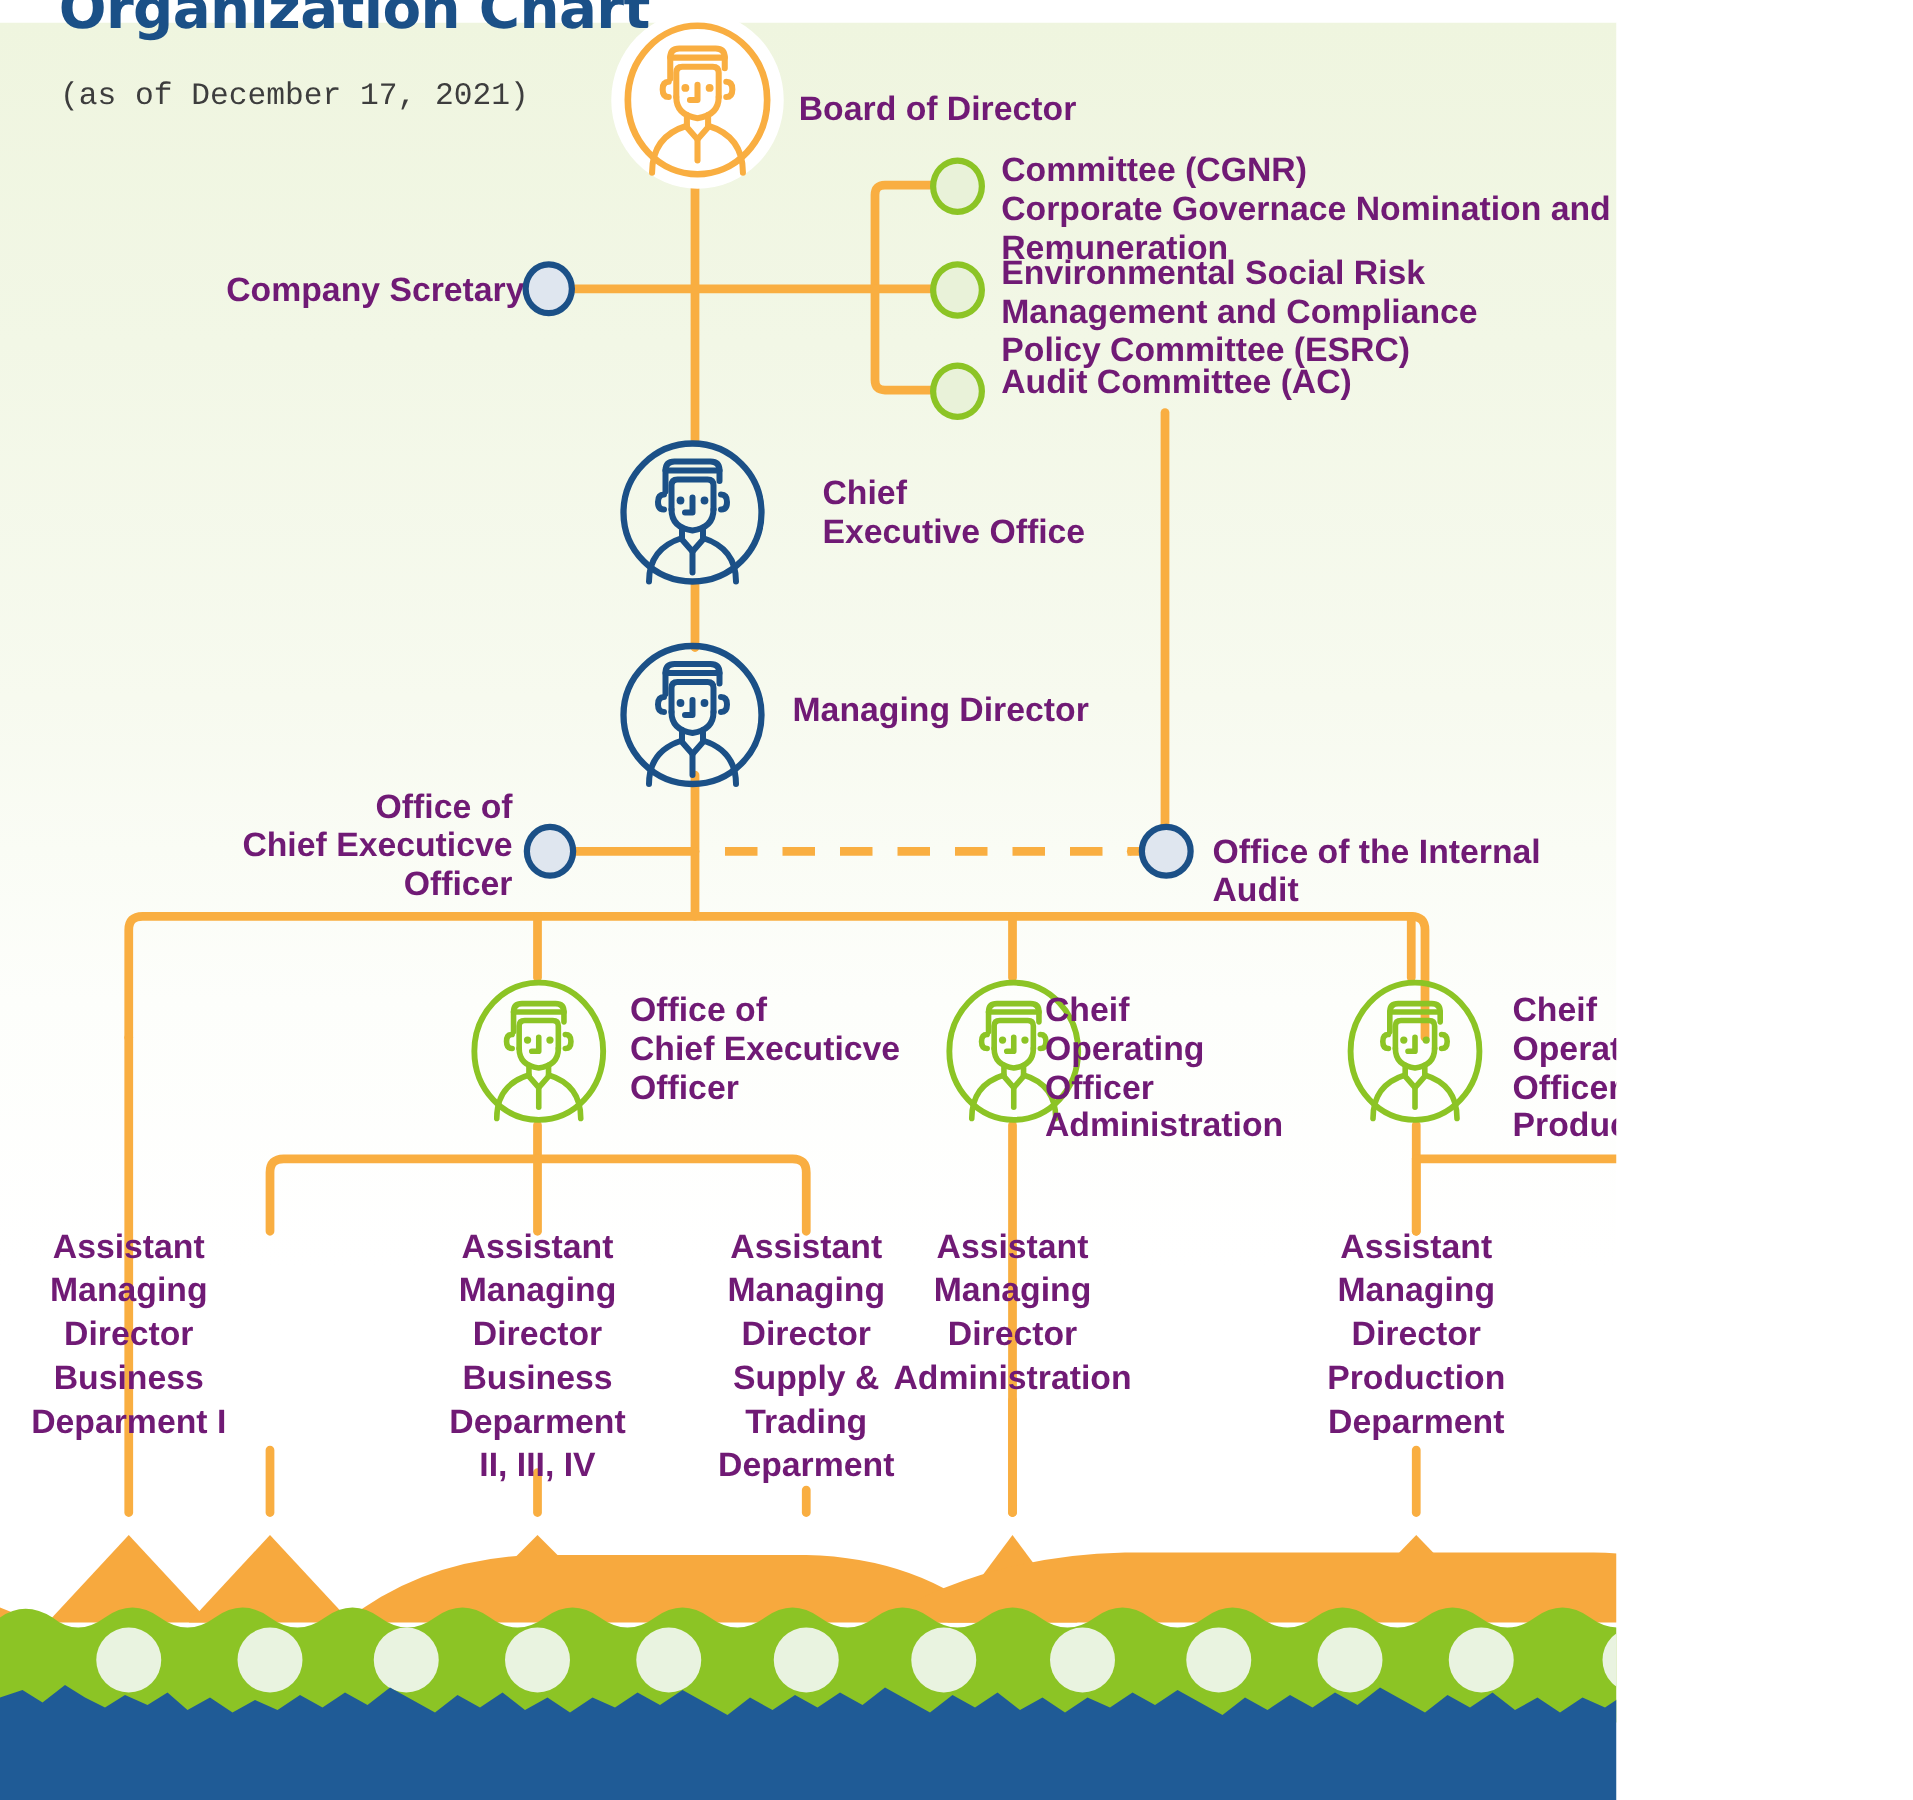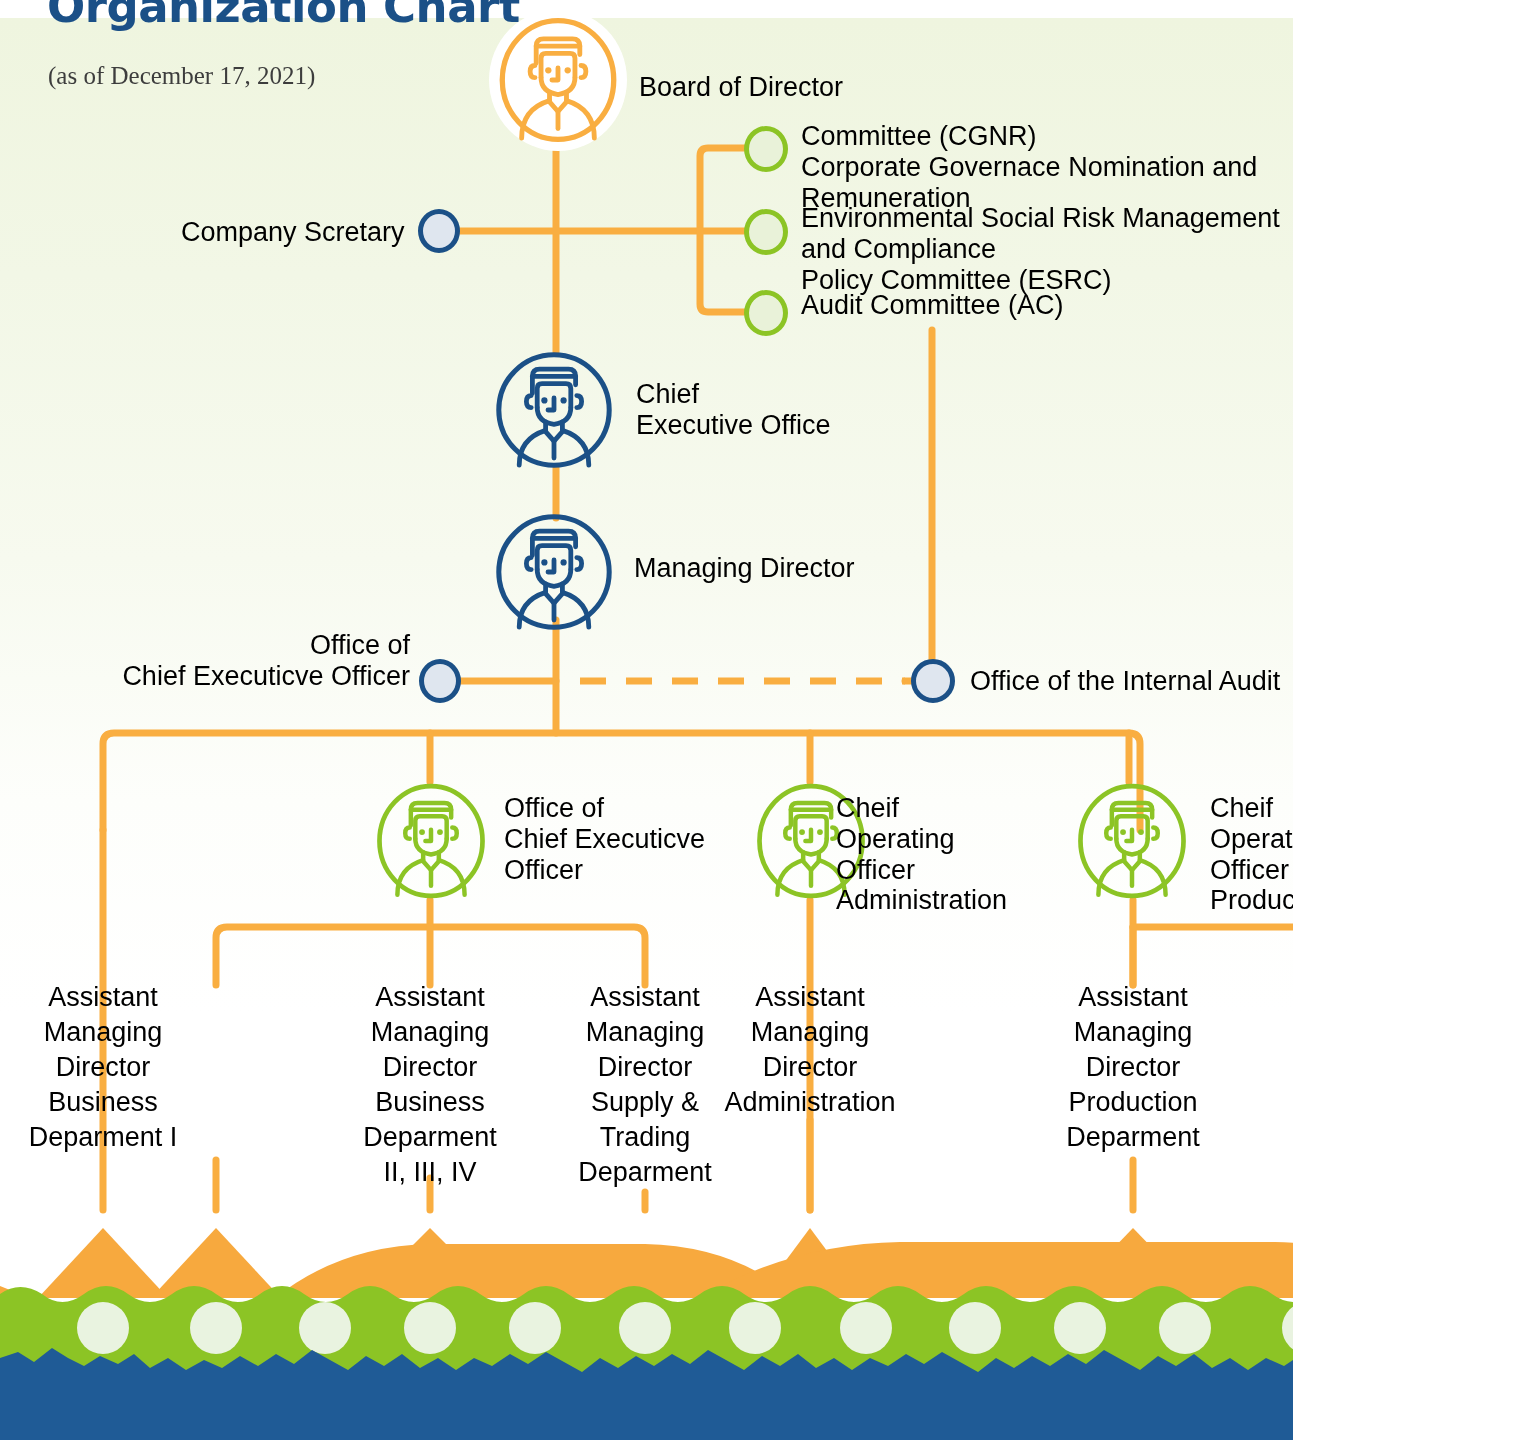--- a/index.html
+++ b/index.html
@@ -13,31 +13,31 @@
   .bg-grad{
     position:absolute;left:0;top:18px;width:1530px;height:1422px;
     background:linear-gradient(180deg,#eff5df 0%,#f2f7e6 18%,#f7fAef 38%,#fdfefb 55%,#ffffff 70%,#ffffff 100%);
   }
   .bg-top-white{position:absolute;left:0;top:0;width:1530px;height:18px;background:#fff;}
 
   
   #wires{position:absolute;left:0;top:0;width:1530px;height:1440px;}
 
   
-  .lbl{position:absolute;color:#000000;font-weight:normal;line-height:1.14;}
+  .lbl{position:absolute;color:#701a75;font-weight:bold;line-height:1.14;}
 
   #title{
     position:absolute;left:47px;top:-20px;
     font-family:"DejaVu Sans","Liberation Sans",sans-serif;
     font-weight:bold;font-size:45px;letter-spacing:-0.5px;
     color:#1b5087;white-space:nowrap;
   }
   #subtitle{
     position:absolute;left:48px;top:62px;
-    font-family:Liberation Serif, serif;
+    font-family:Liberation Mono, monospace;
     font-size:25px;color:#3d3d3d;white-space:nowrap;
   }
 
   
   .avatar{position:absolute;border-radius:50%;box-sizing:border-box;}
   .avatar svg{display:block;width:100%;height:100%;}
   .halo{position:absolute;border-radius:50%;background:#fff;}
 
   
   .dot{position:absolute;border-radius:50%;box-sizing:border-box;}
@@ -166,21 +166,21 @@
         <path d="M36,48 Q36,60 50,62 Q64,60 64,48"></path>
         <path d="M43,60 L43,68 L50,76 L57,68 L57,60"></path>
         <path d="M50,76 L50,90"></path>
         <path d="M21,96 Q21,74 43,67"></path>
         <path d="M79,96 Q79,74 57,67"></path>
       </g>
       <circle cx="42" cy="42" r="2.6" fill="#1b5087"></circle>
       <circle cx="58" cy="42" r="2.6" fill="#1b5087"></circle>
     </svg>
   </div>
-  <div class="lbl" style="left:636px;top:379px;font-size:27px;">
+  <div class="lbl" style="left:658px;top:379px;font-size:27px;">
     <div>Chief</div>
     <div>Executive Office</div>
   </div>
 
   <div class="avatar" style="left:494px;top:512px;width:120px;height:120px;">
     <svg viewBox="0 0 100 100">
       <circle cx="50" cy="50" r="46" fill="none" stroke="#1b5087" stroke-width="4.2"></circle>
       <g fill="none" stroke="#1b5087" stroke-width="4" stroke-linecap="round" stroke-linejoin="round">
         <path d="M32,36 L32,22 Q32,16 38,16 L62,16 Q68,16 68,22 L68,29"></path>
         <path d="M32,22 L68,22"></path>

